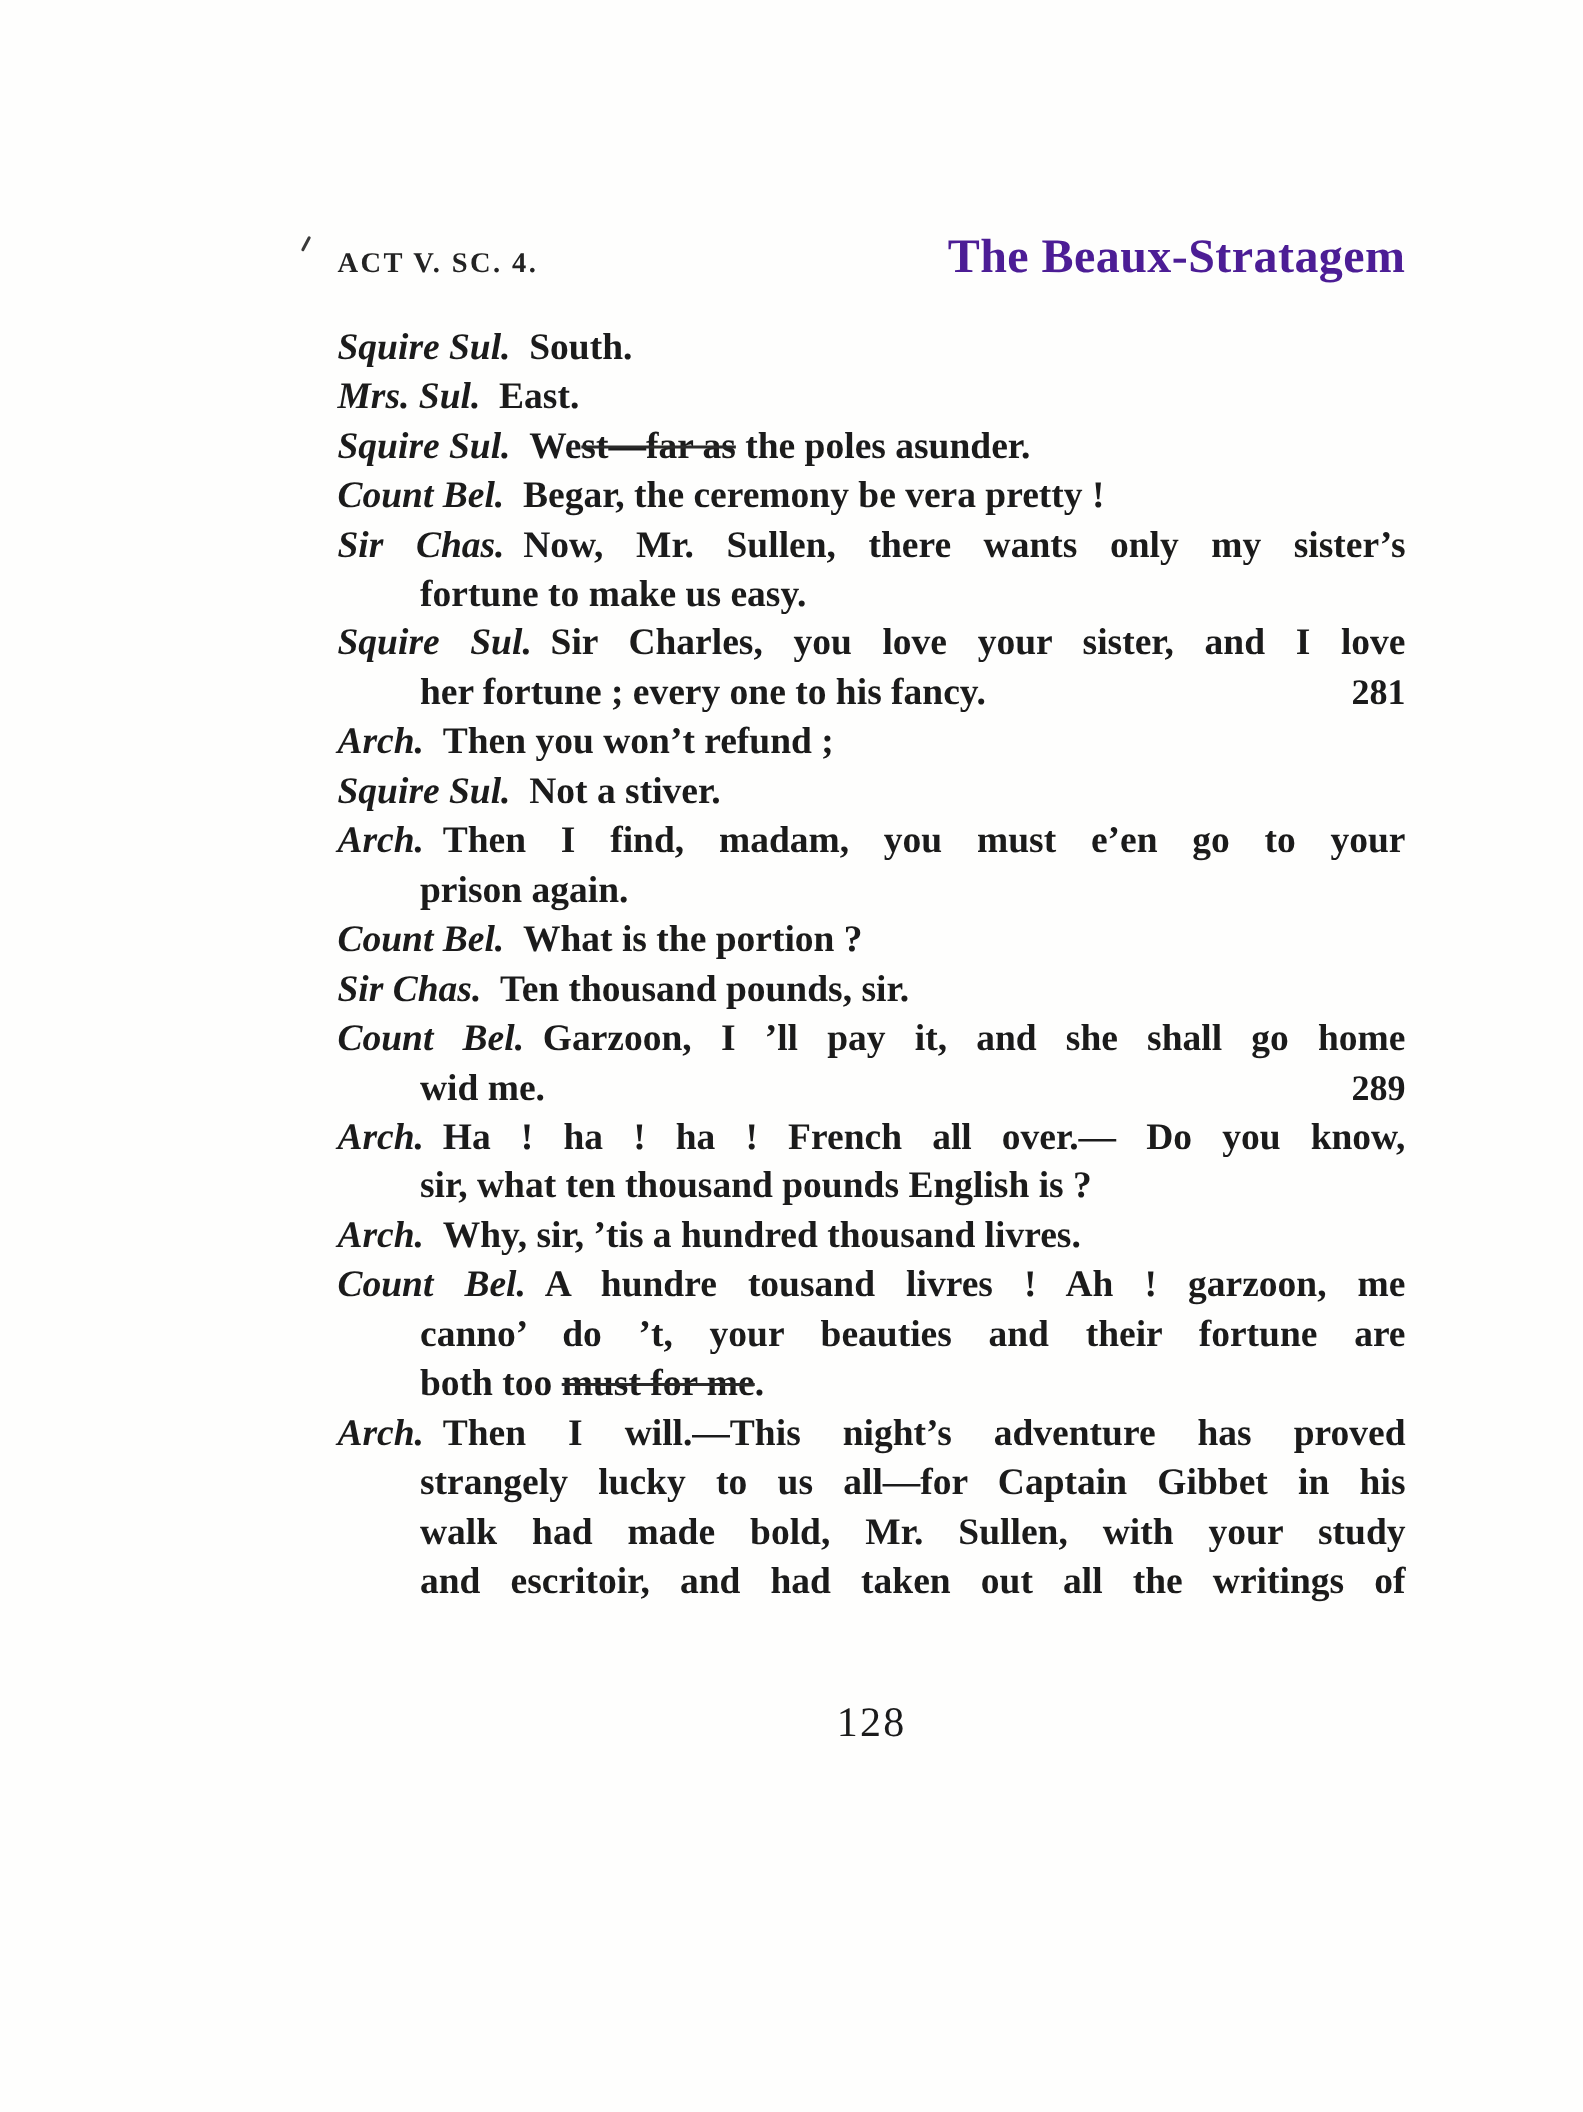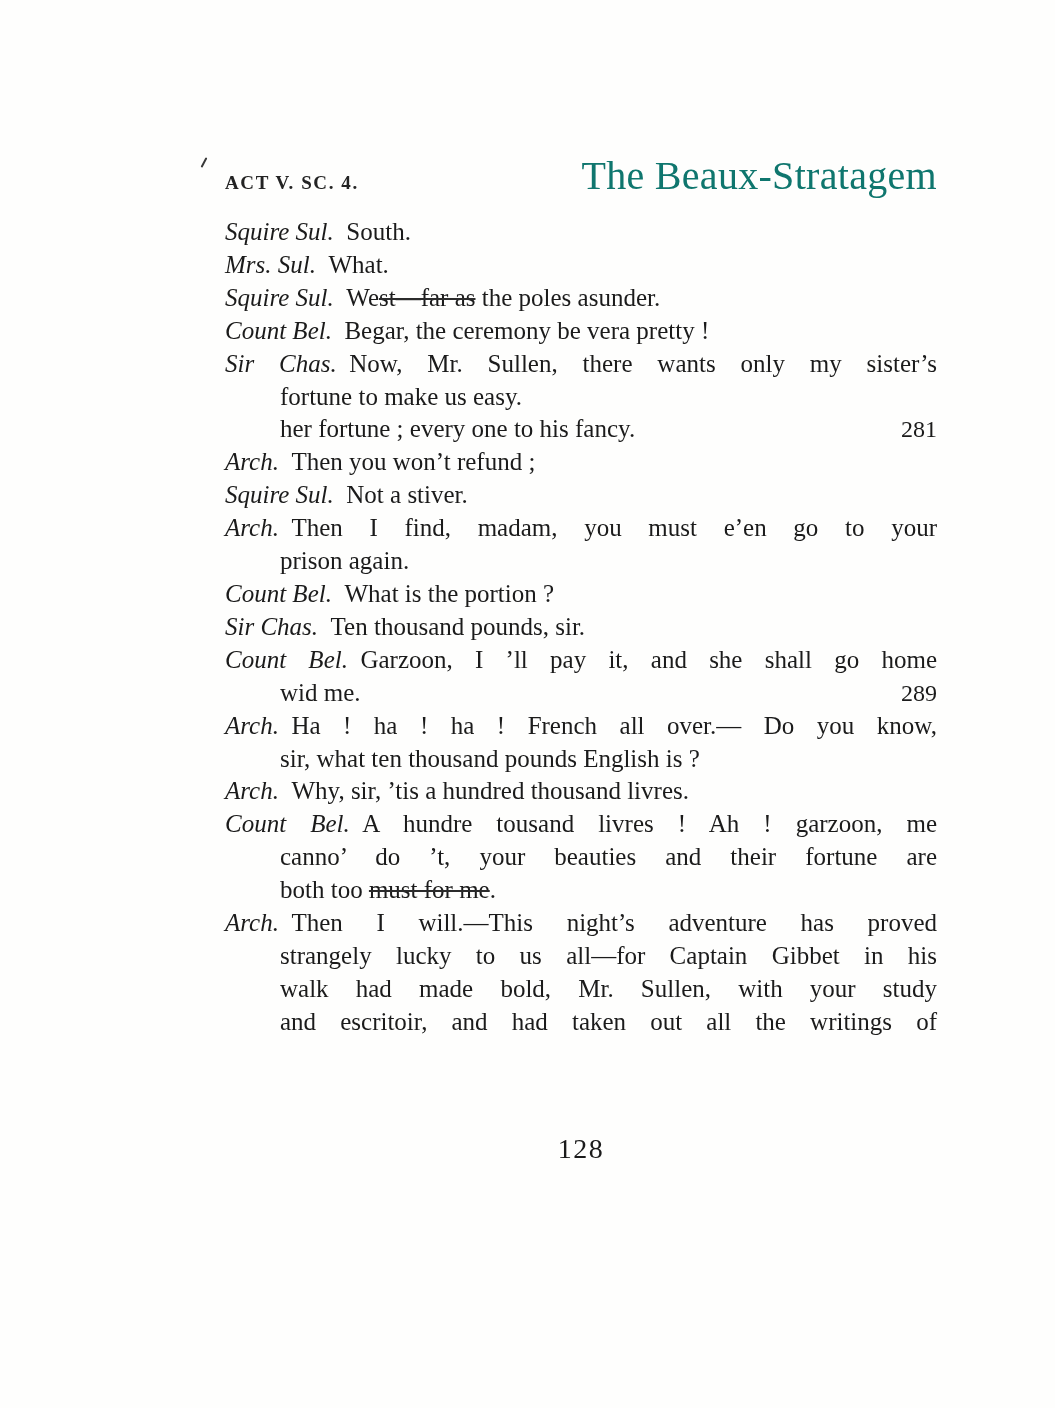--- a/index.html
+++ b/index.html
@@ -13,31 +13,31 @@
   }
   .page{position:absolute;inset:0;background:#fefefd;}
   .header{
     position:absolute;left:225px;top:152px;width:712px;
     display:flex;justify-content:space-between;align-items:baseline;
   }
   .act{
     font-size:19px;font-weight:bold;letter-spacing:1.6px;color:#232323;
   }
   .title{
-    font-size:40px;font-weight:normal;letter-spacing:0.3px;color:#0f766e;
+    font-size:32px;font-weight:bold;letter-spacing:0.3px;color:#4c1d95;
   }
   .ink-mark{
     position:absolute;left:203px;top:157px;width:2px;height:11px;
     background:#3a3a3a;transform:rotate(28deg);border-radius:1px;
   }
   .textblock{
     position:absolute;left:225px;top:216px;width:712px;
     font-size:25px;line-height:32.9px;color:#1b1b1b;
   }
-  .line{position:relative;white-space:normal;}
+  .line{position:relative;white-space:normal;font-weight:bold;}
   .line.ind{padding-left:55px;}
   .line.jst{text-align:justify;text-align-last:justify;}
   .sp{font-style:italic;}
   .strike{
     text-decoration:line-through;
     text-decoration-thickness:2px;
     text-decoration-color:#2b2b2b;
   }
   .num{
     position:absolute;right:0;top:0;
@@ -55,25 +55,26 @@
 
   <div class="ink-mark"></div>
 
   <div class="header">
     <span class="act">ACT V. SC. 4.</span>
     <span class="title">The Beaux-Stratagem</span>
   </div>
 
   <div class="textblock">
       <div class="line"><span class="sp">Squire Sul.</span> <span>South.</span></div>
-      <div class="line"><span class="sp">Mrs. Sul.</span> <span>What.</span></div>
+      <div class="line"><span class="sp">Mrs. Sul.</span> <span>East.</span></div>
       <div class="line"><span class="sp">Squire Sul.</span> <span><span>We</span><span class="strike">st—far as</span><span> the poles asunder.</span></span></div>
       <div class="line"><span class="sp">Count Bel.</span> <span>Begar, the ceremony be vera pretty !</span></div>
       <div class="line jst"><span class="sp">Sir Chas.</span> <span>Now, Mr. Sullen, there wants only my sister’s</span></div>
       <div class="line ind"><span>fortune to make us easy.</span></div>
+      <div class="line jst"><span class="sp">Squire Sul.</span> <span>Sir Charles, you love your sister, and I love</span></div>
       <div class="line ind"><span>her fortune ; every one to his fancy.</span><span class="num">281</span></div>
       <div class="line"><span class="sp">Arch.</span> <span>Then you won’t refund ;</span></div>
       <div class="line"><span class="sp">Squire Sul.</span> <span>Not a stiver.</span></div>
       <div class="line jst"><span class="sp">Arch.</span> <span>Then I find, madam, you must e’en go to your</span></div>
       <div class="line ind"><span>prison again.</span></div>
       <div class="line"><span class="sp">Count Bel.</span> <span>What is the portion ?</span></div>
       <div class="line"><span class="sp">Sir Chas.</span> <span>Ten thousand pounds, sir.</span></div>
       <div class="line jst"><span class="sp">Count Bel.</span> <span>Garzoon, I ’ll pay it, and she shall go home</span></div>
       <div class="line ind"><span>wid me.</span><span class="num">289</span></div>
       <div class="line jst"><span class="sp">Arch.</span> <span>Ha ! ha ! ha ! French all over.— Do you know,</span></div>

